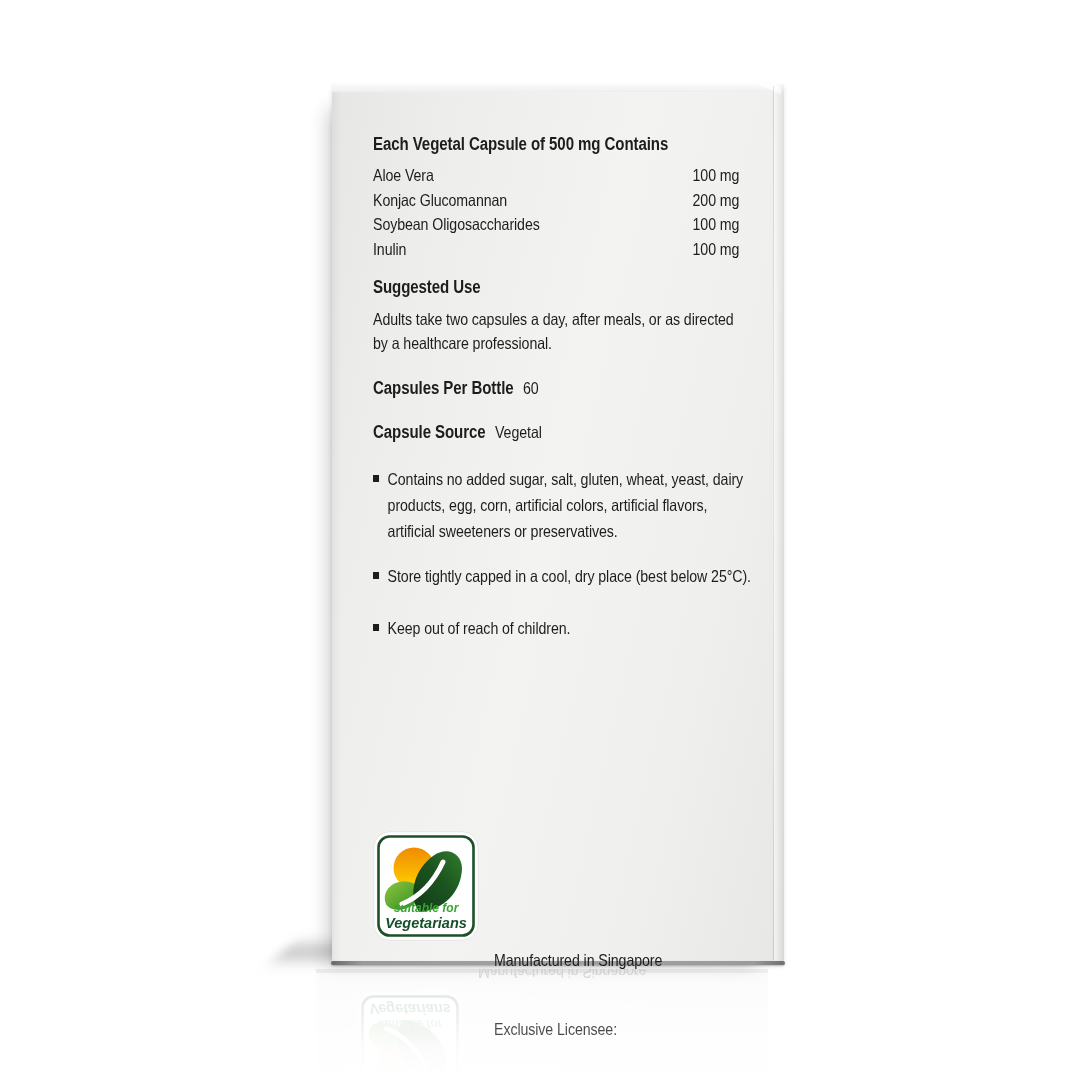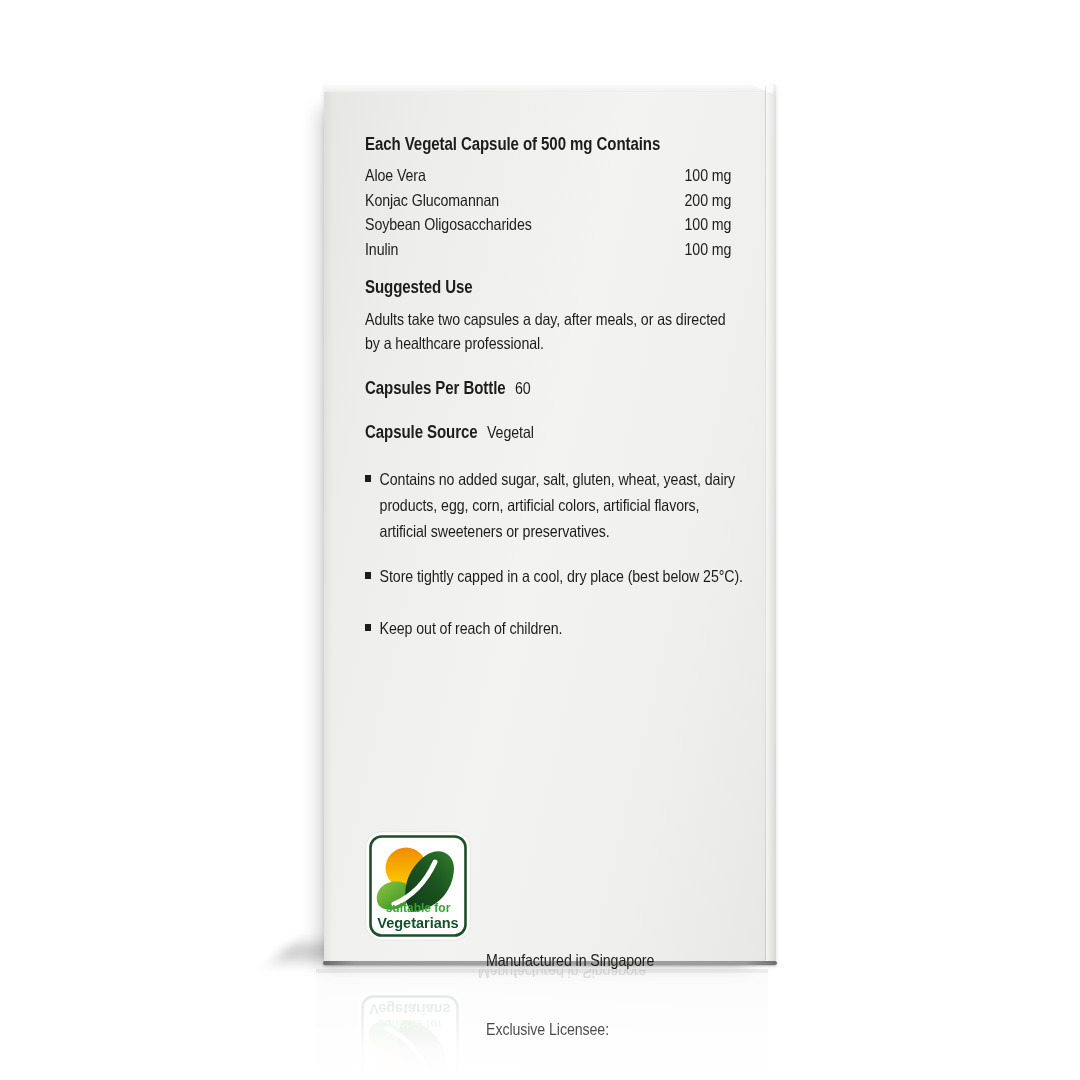--- a/index.html
+++ b/index.html
@@ -6,21 +6,21 @@
   html,body { background:#ffffff; }
   .stage {
     position:relative; width:1080px; height:1080px;
     background:#ffffff; overflow:hidden;
     font-family:"Liberation Sans", sans-serif;
     color:#1d1d1b;
   }
 
   
   .box {
-    position:absolute; left:324px; top:83px; width:452px; height:880px;
+    position:absolute; left:332px; top:83px; width:452px; height:880px;
     background:linear-gradient(103deg,#e6e6e5 0%, #ededec 18%, #f3f3f2 48%, #efefee 76%, #e7e7e6 100%);
     border-radius:4px 4px 2px 2px;
     box-shadow: inset 8px 0 10px -6px rgba(0,0,0,0.07),
                 inset -12px 0 14px -8px rgba(0,0,0,0.05),
                 inset 0 10px 12px -8px rgba(255,255,255,0.9),
                 -16px 14px 18px -12px rgba(0,0,0,0.20),
                 0 3px 5px rgba(0,0,0,0.10);
   }
   .top-flap {
     position:absolute; top:0; left:0; right:0; height:9px;
@@ -71,21 +71,21 @@
   .kv-row { margin-top:22px; display:flex; gap:11px; align-items:baseline; font-size:16.5px; line-height:22px; }
   .kv-label { font-weight:700; font-size:17.5px; }
   .notes { margin-top:23px; }
   .note { display:flex; }
   .note + .note-2 { margin-top:19px; }
   .note + .note-3 { margin-top:26px; }
   .bullet-sq { flex:0 0 auto; width:7px; height:7px; background:#1d1d1b; margin:9px 10px 0 0; }
   .note-text { font-size:16.5px; line-height:26px; white-space:pre-line; }
 
   
-  .badge { position:absolute; left:41px; top:748px; width:106px; height:110px; }
+  .badge { position:absolute; left:41px; top:748px; width:106px; height:110px;font-style:italic; }
   .mfr {
     position:absolute; left:162px; top:820px;
     transform:scaleX(0.86); transform-origin:0 0;
     font-size:16.5px; line-height:23px; white-space:pre; letter-spacing:-0.1px;
   }
 
   
   .reflection {
     position:absolute; left:316px; top:969px; width:452px; height:111px;
     overflow:hidden; opacity:0.20; pointer-events:none;

